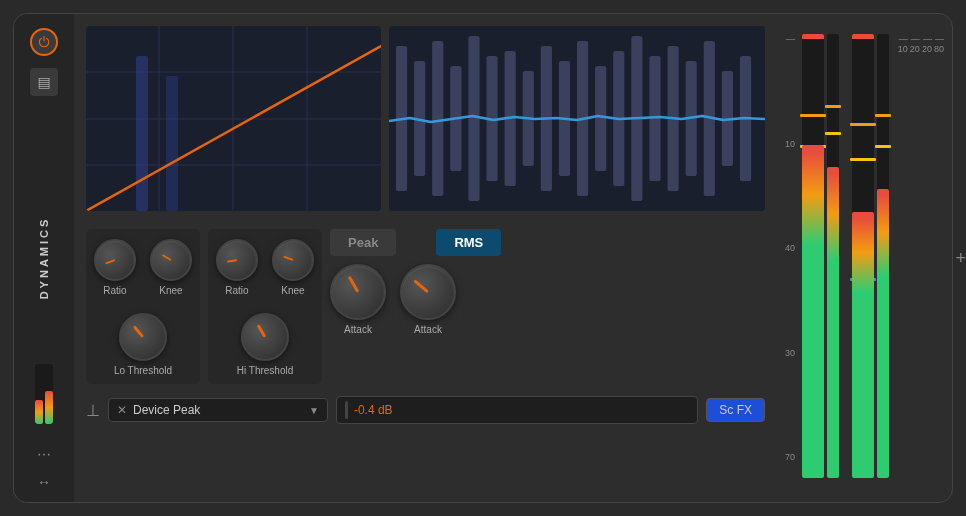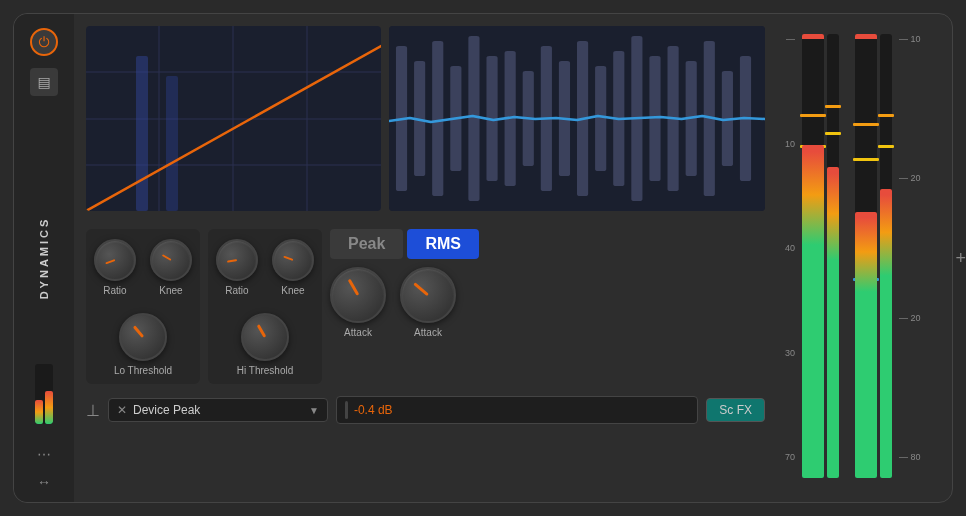--- a/index.html
+++ b/index.html
@@ -256,33 +256,34 @@
     .mode-buttons {
       display: flex;
       gap: 4px;
       justify-content: flex-start;
     }
 
     .mode-btn {
       padding: 6px 18px;
       border-radius: 4px;
       border: none;
-      font-size: 16px;
+      font-size: 13px;
       font-weight: bold;
       cursor: pointer;
     }
 
     .mode-btn-inactive {
       background: #3a3a3a;
       color: #888;
     }
 
     .mode-btn-active {
-      background: #1d4ed8;
+      background: #0c4a6e;
       color: white;
+      margin-left: 36px;
     }
 
     .ard-row {
       display: flex;
       gap: 14px;
       align-items: center;
     }
 
     
     .bottom-bar {
@@ -340,21 +341,21 @@
     }
 
     .db-bar {
       width: 3px;
       height: 18px;
       background: #444;
       border-radius: 2px;
     }
 
     .sc-fx-btn {
-      background: #0f766e;
+      background: #1d4ed8;
       border: 1px solid #555;
       border-radius: 4px;
       color: #ccc;
       padding: 4px 12px;
       font-size: 12px;
       cursor: pointer;
     }
 
     
     .right-side {
@@ -605,21 +606,21 @@
 
       <div style="display:flex;flex-direction:column;align-items:center;height:100%;">
         <div style="width:12px;flex:1;background:#1a1a1a;border-radius:3px;position:relative;overflow:visible;">
           <div style="position:absolute;top:18%;left:-2px;right:-2px;height:3px;background:#f39c12;border-radius:1px;"></div>
           <div style="position:absolute;top:25%;left:-2px;right:-2px;height:3px;background:#f1c40f;border-radius:1px;"></div>
           <div style="position:absolute;bottom:0;left:0;right:0;height:65%;background:linear-gradient(to top,#2ecc71 0%,#2ecc71 70%,#f39c12 85%,#e74c3c 98%);border-radius:2px;"></div>
         </div>
       </div>
     </div>
 
-    <div style="display:flex;flex-direction:column;justify-content:space-between;height:calc(100% - 36px);margin-top:8px;padding-left:3px;">
+    <div style="display:flex;flex-direction:row;justify-content:space-between;height:calc(100% - 36px);margin-top:8px;padding-left:3px;">
       <span class="meter-label">— 10</span>
       <span class="meter-label">— 20</span>
       <span class="meter-label">— 20</span>
       <span class="meter-label">— 80</span>
     </div>
 
     <div style="position:absolute;right:-14px;top:50%;transform:translateY(-50%);color:#888;font-size:18px;cursor:pointer;">+</div>
   </div>
 
 </div>

